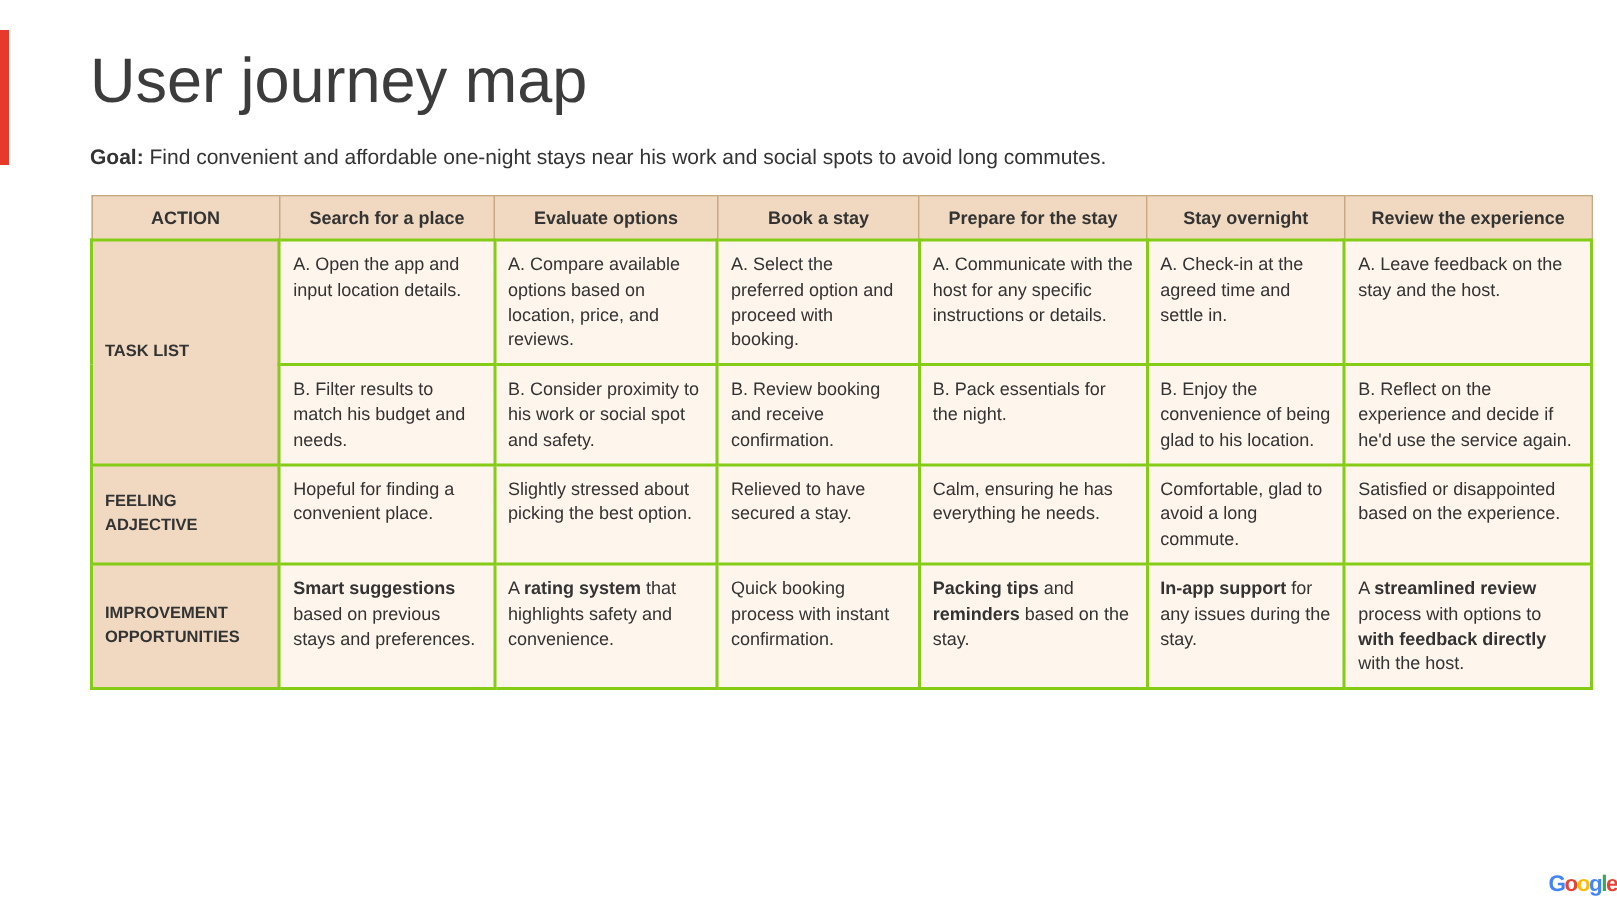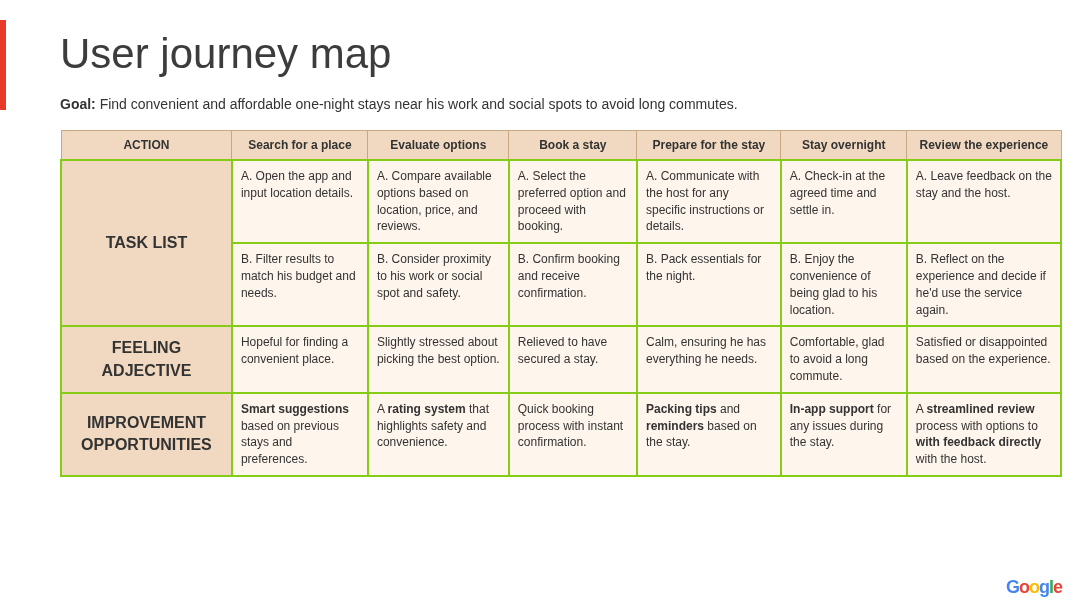--- a/index.html
+++ b/index.html
@@ -75,32 +75,31 @@
       border: 2px solid #84cc16;
       padding: 7px 8px;
       vertical-align: top;
       color: #333;
       font-size: 12px;
       line-height: 1.4;
     }
     td.row-label {
       background: #f0d9c0;
       font-weight: bold;
-      font-size: 16px;
-      text-align: center;
+      font-size: 11px;
       vertical-align: middle;
     }
     td.cell-content {
       background: #fef5ec;
     }
     .google-logo {
       position: absolute;
       bottom: 12px;
-      right: 16px;
-      font-size: 18px;
+      right: 0;
+      font-size: 15px;
       font-weight: bold;
       letter-spacing: -1px;
     }
     .g-blue { color: #4285F4; }
     .g-red { color: #EA4335; }
     .g-yellow { color: #FBBC05; }
     .g-green { color: #34A853; }
   </style>
 </head>
 <body>
@@ -134,21 +133,21 @@
           <td class="cell-content">A. Open the app and input location details.</td>
           <td class="cell-content">A. Compare available options based on location, price, and reviews.</td>
           <td class="cell-content">A. Select the preferred option and proceed with booking.</td>
           <td class="cell-content">A. Communicate with the host for any specific instructions or details.</td>
           <td class="cell-content">A. Check-in at the agreed time and settle in.</td>
           <td class="cell-content">A. Leave feedback on the stay and the host.</td>
         </tr>
         <tr>
           <td class="cell-content">B. Filter results to match his budget and needs.</td>
           <td class="cell-content">B. Consider proximity to his work or social spot and safety.</td>
-          <td class="cell-content">B. Confirm booking and receive confirmation.</td>
+          <td class="cell-content">B. Review booking and receive confirmation.</td>
           <td class="cell-content">B. Pack essentials for the night.</td>
           <td class="cell-content">B. Enjoy the convenience of being glad to his location.</td>
           <td class="cell-content">B. Reflect on the experience and decide if he'd use the service again.</td>
         </tr>
         <tr>
           <td class="row-label">FEELING ADJECTIVE</td>
           <td class="cell-content">Hopeful for finding a convenient place.</td>
           <td class="cell-content">Slightly stressed about picking the best option.</td>
           <td class="cell-content">Relieved to have secured a stay.</td>
           <td class="cell-content">Calm, ensuring he has everything he needs.</td>

